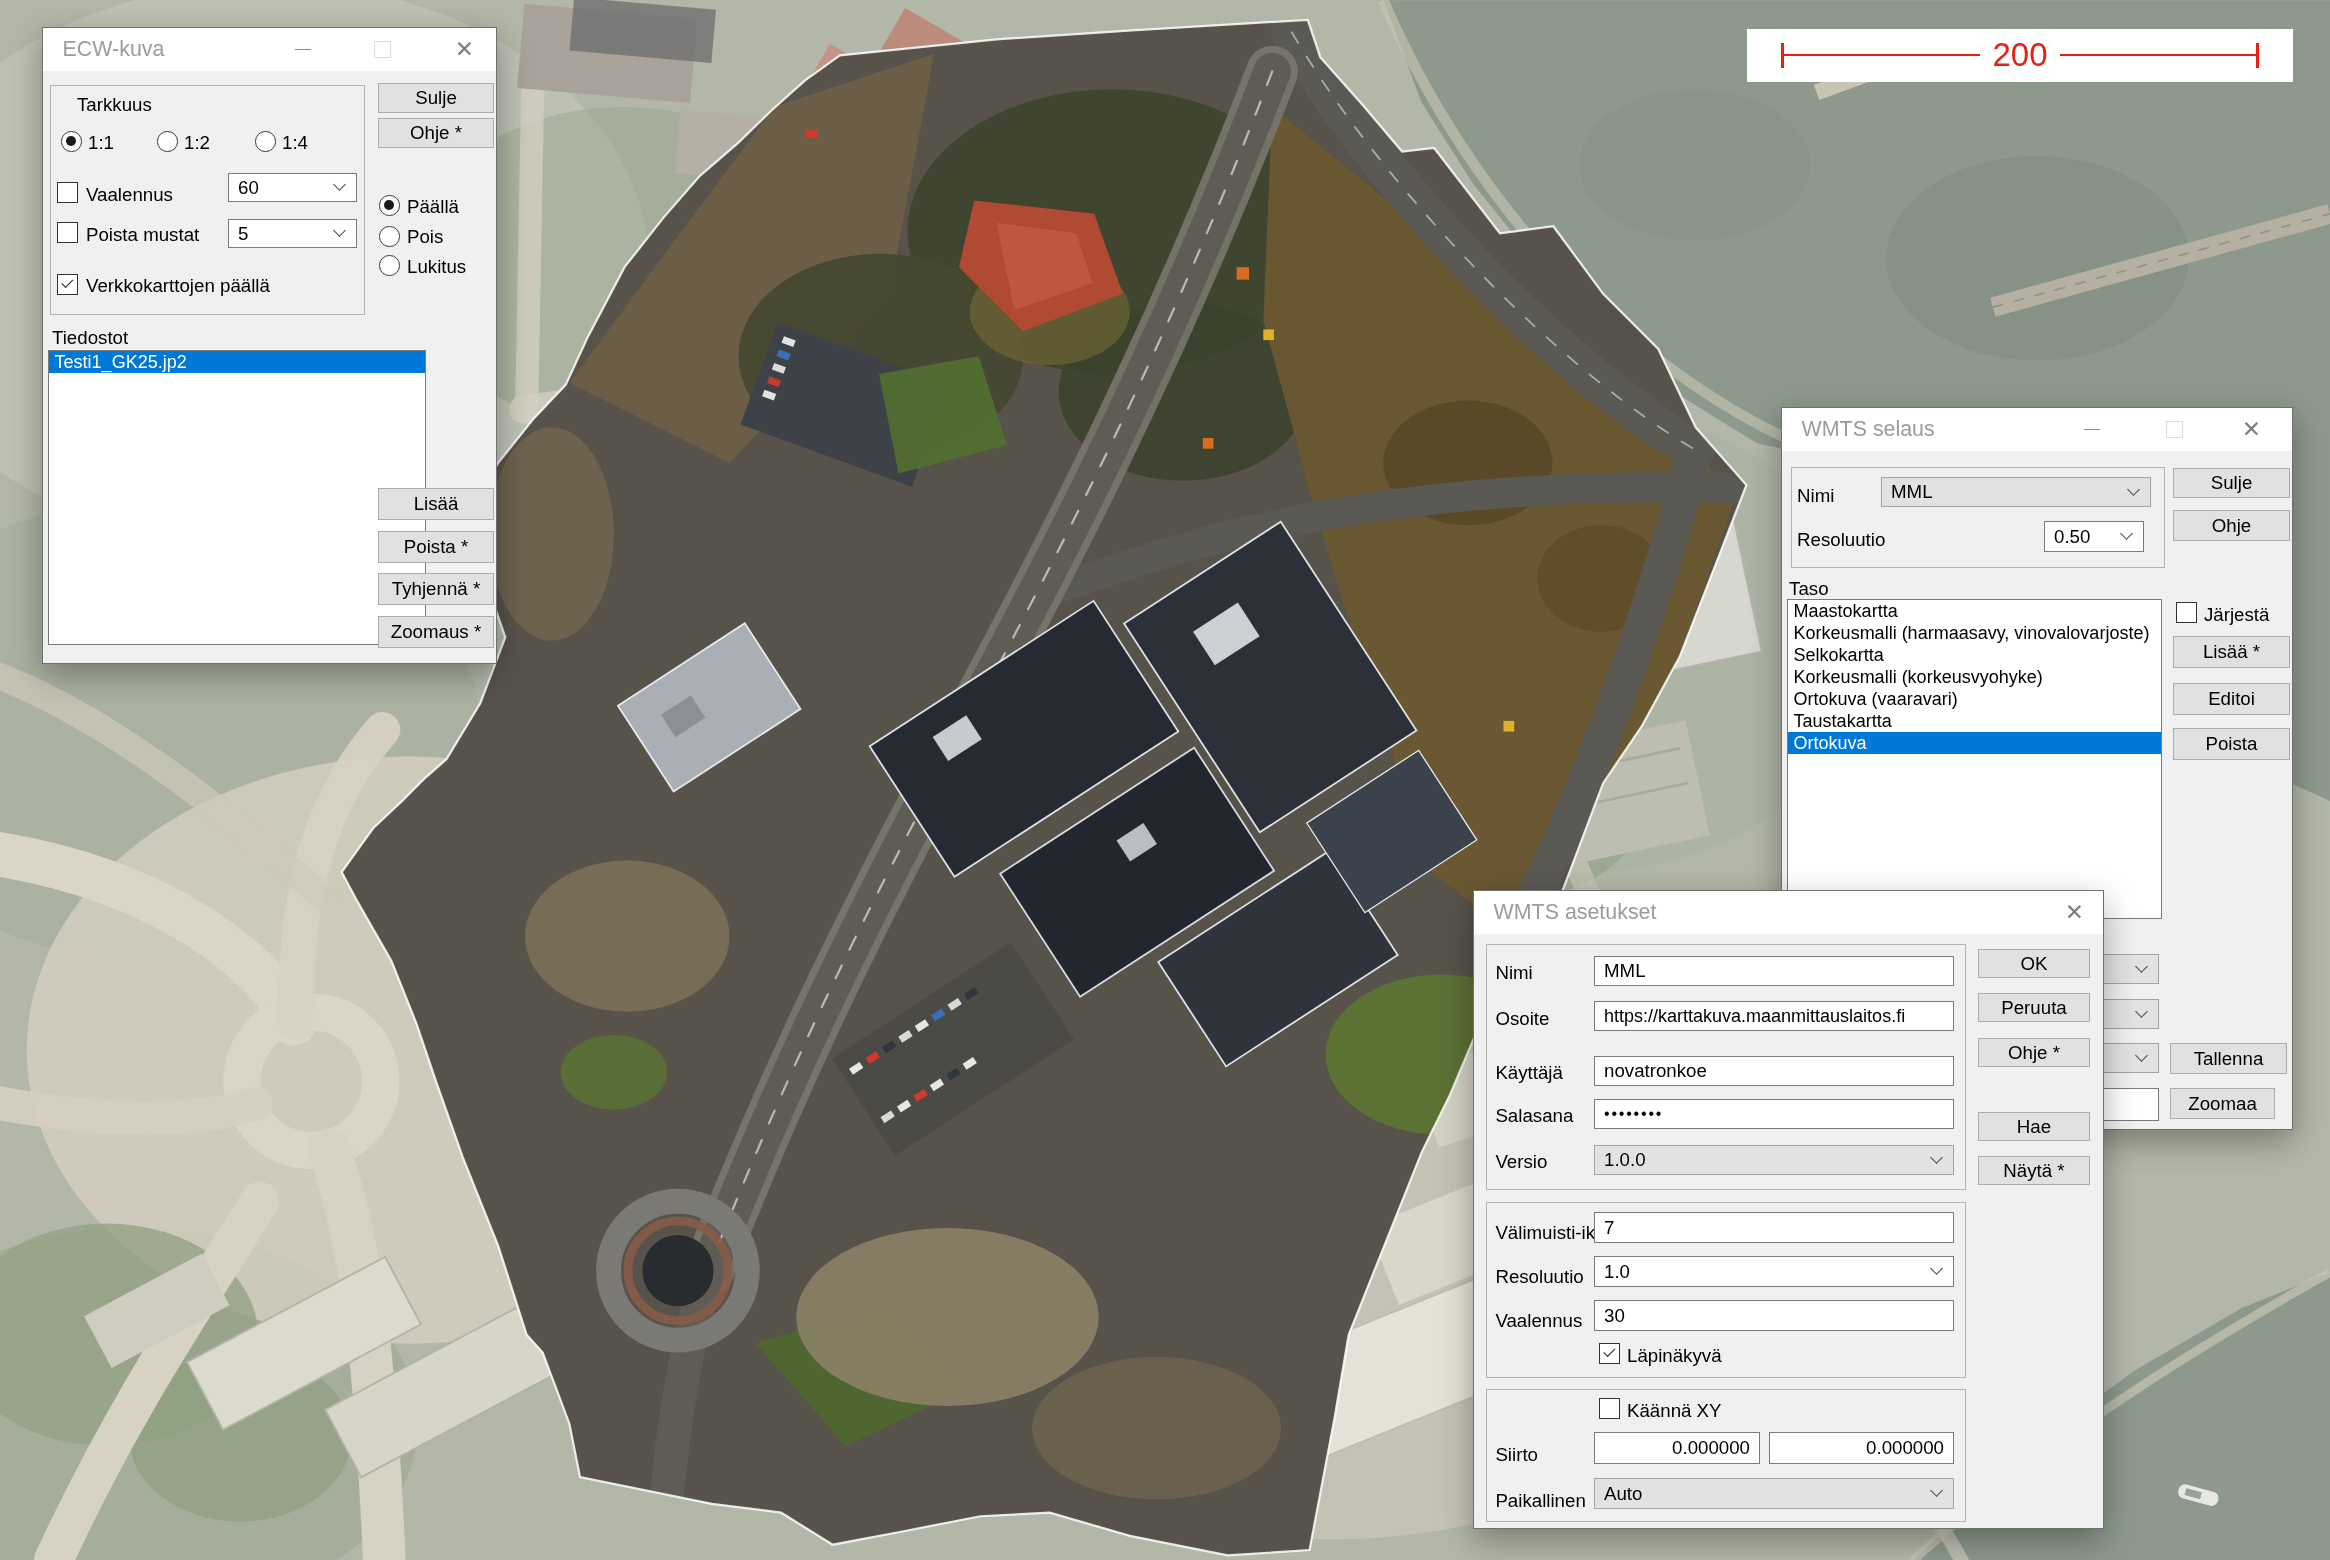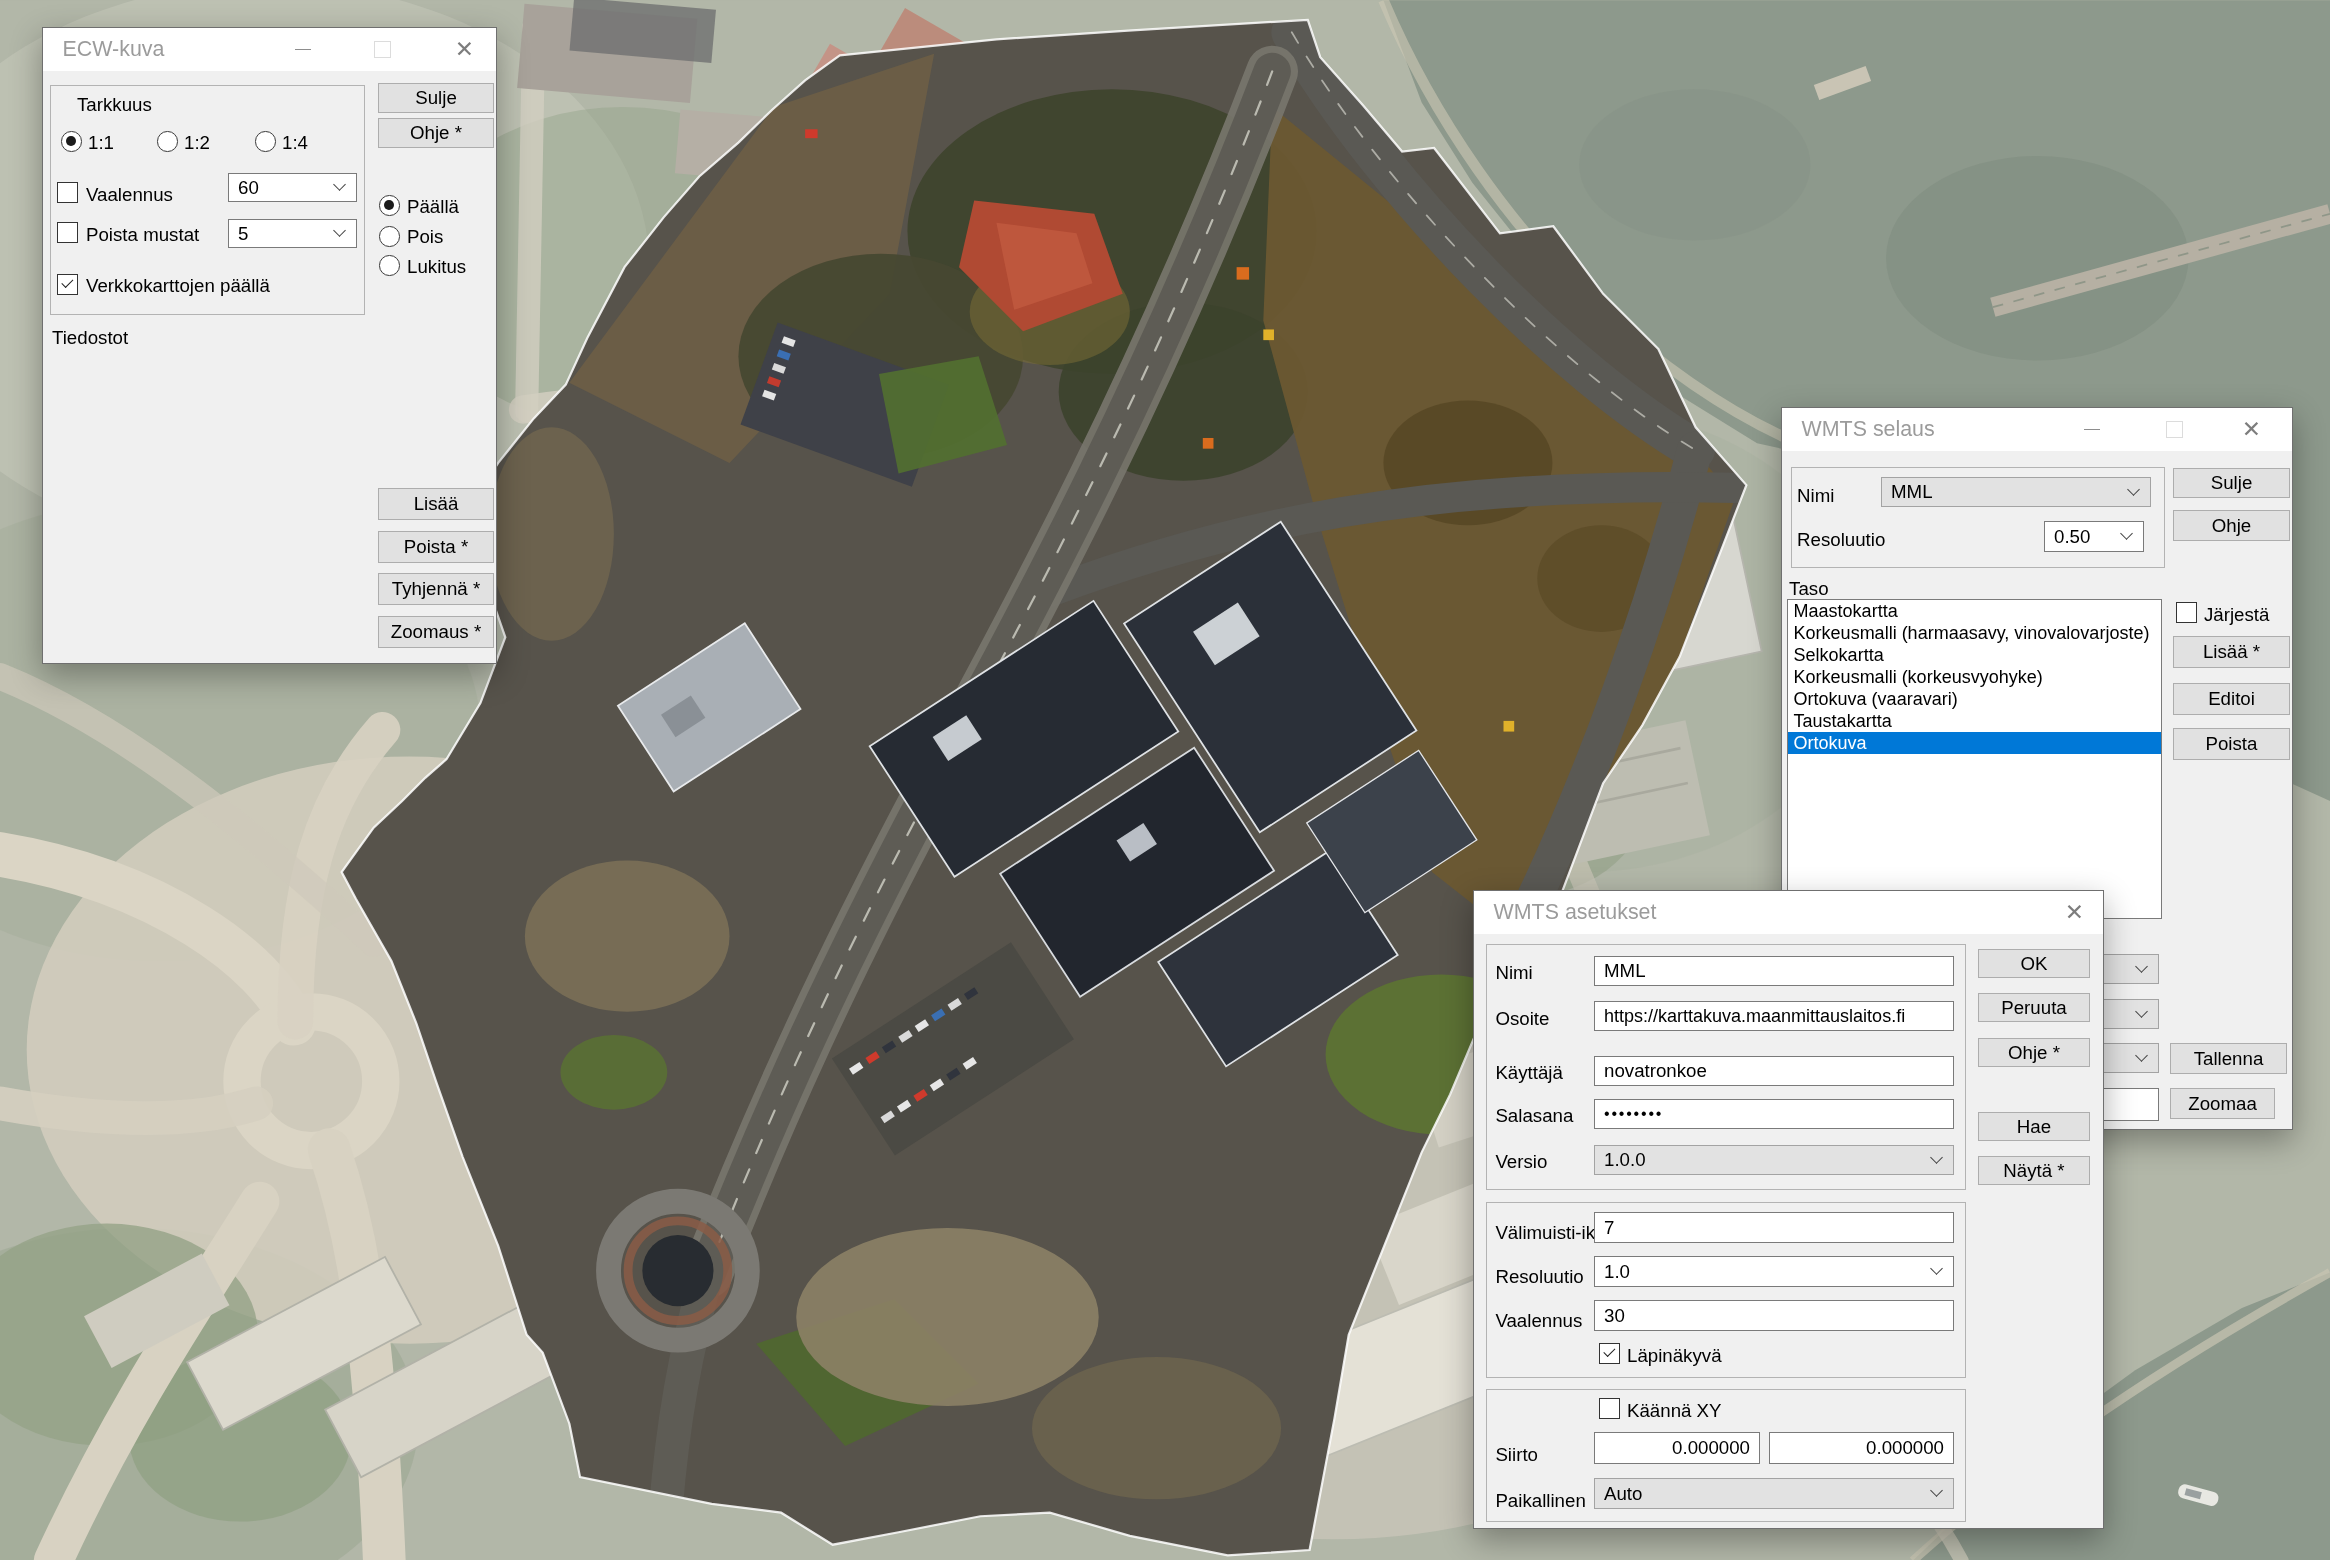--- a/index.html
+++ b/index.html
@@ -220,20 +220,27 @@
         <rect x="1352" y="492" width="12" height="12" fill="#d96c1e"></rect>
         <rect x="1690" y="810" width="12" height="12" fill="#e0b12a"></rect>
         <rect x="905" y="145" width="14" height="10" fill="#cf3a2c"></rect>
       </g>
 
       <polygon points="944,62 1120,44 1268,34 1470,22 1484,64 1532,118 1576,170 1612,166 1686,262 1746,254 1802,330 1864,392 1906,480 1963,545 1932,625 1888,738 1846,815 1802,880 1737,1052 1696,1104 1668,1140 1630,1230 1598,1295 1560,1390 1516,1500 1500,1594 1472,1742 1380,1748 1270,1726 1180,1700 1102,1704 1010,1722 936,1736 878,1700 800,1690 652,1660 640,1600 610,1520 592,1500 560,1400 520,1300 490,1215 468,1150 440,1080 400,1010 384,980 420,930 452,900 478,874 502,853 540,790 568,716 545,650 518,585 560,520 600,470 636,432 660,380 702,300 746,244 786,198 830,160 868,123 905,90" fill="none" stroke="#ffffff" stroke-width="2.5" opacity="0.85"></polygon>
     </g>
   </svg>
   </div>
 
+  <div class="scalebar">
+    <div class="sb-tick"></div>
+    <div class="sb-line"></div>
+    <div class="sb-label">200</div>
+    <div class="sb-line"></div>
+    <div class="sb-tick"></div>
+  </div>
 
   <div class="dlg" style="left:42px;top:27px;width:455px;height:637px;padding-left:27px;">
     <div class="tbar">
       <div class="ttext">ECW-kuva</div>
       <div class="winbtn" style="left:233px;">
           <div class="minline"></div>
         </div>
       <div class="winbtn" style="left:313px;">
           <div class="maxbox"></div>
         </div>
@@ -263,20 +270,23 @@
     <div class="lbl" style="left:43px;top:196px;">Poista mustat</div>
     <div class="combo" style="left:185px;top:191px;width:129px;height:29px;">
       <span>5</span>
         <span class="chev"></span>
     </div>
 
     <div class="checkbox checked" style="left:14.2px;top:246px;"></div>
     <div class="lbl" style="left:43px;top:247px;">Verkkokarttojen päällä</div>
 
     <div class="lbl" style="left:9px;top:299px;">Tiedostot</div>
+    <div class="listbox" style="left:5.3px;top:322px;width:378px;height:295px;">
+        <div class="list-item selected">Testi1_GK25.jp2</div>
+      </div>
 
     <div class="btn" style="left:335px;top:55px;width:116px;height:30px;">Sulje</div>
     <div class="btn" style="left:335px;top:90px;width:116px;height:30px;">Ohje *</div>
 
     <div class="radio on" style="left:336px;top:167px;"></div>
     <div class="lbl" style="left:364px;top:168px;">Päällä</div>
     <div class="radio" style="left:336px;top:198px;"></div>
     <div class="lbl" style="left:364px;top:198px;">Pois</div>
     <div class="radio" style="left:336px;top:227px;"></div>
     <div class="lbl" style="left:364px;top:228px;">Lukitus</div>

